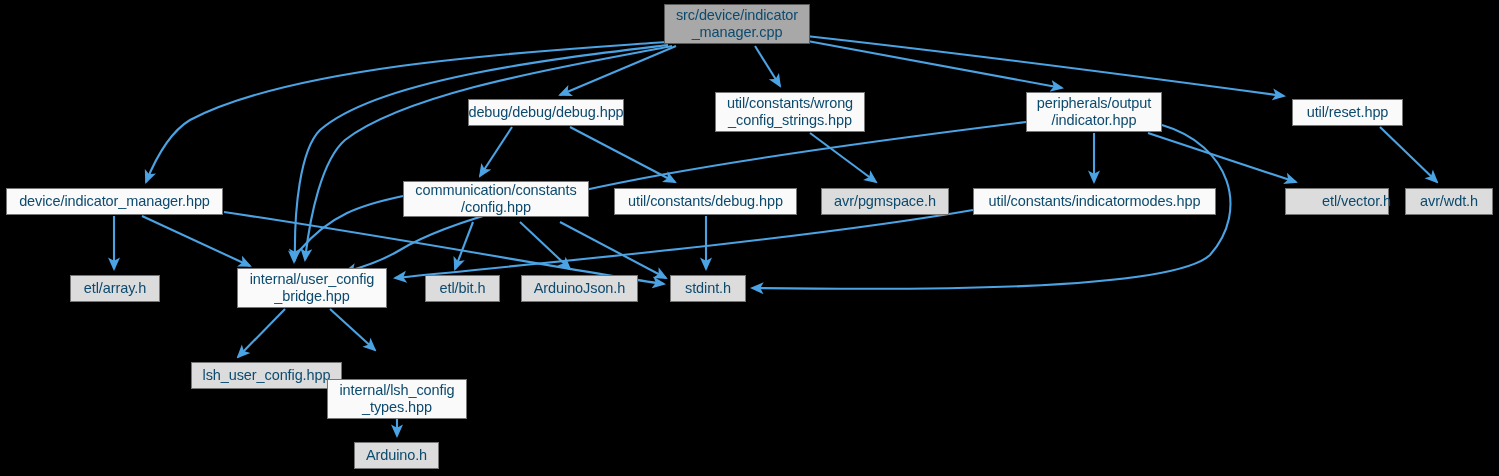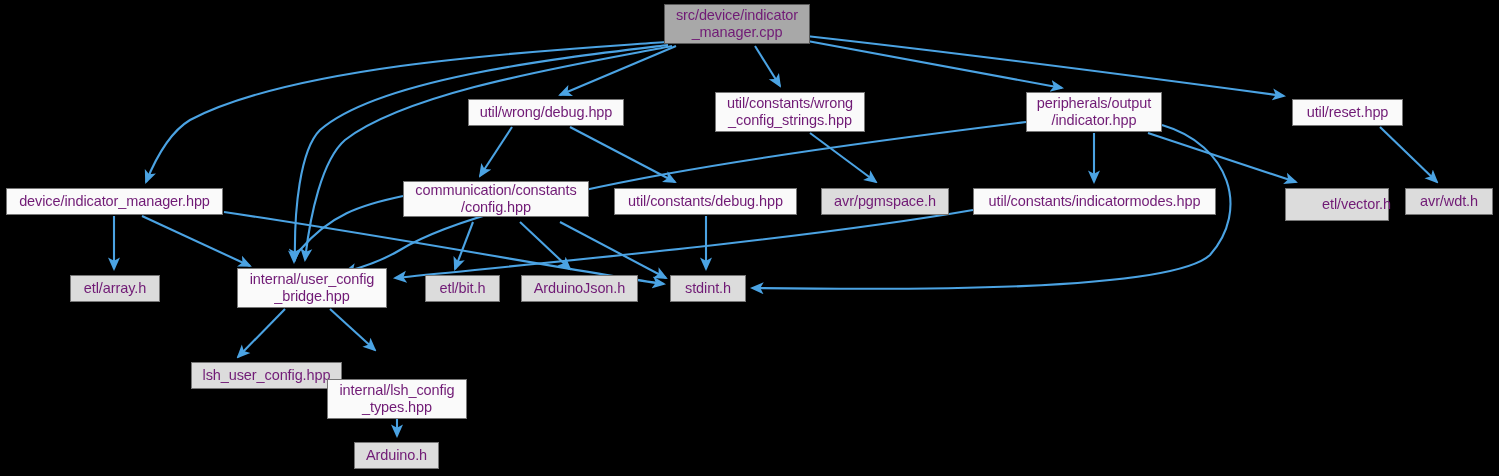--- a/index.html
+++ b/index.html
@@ -24,21 +24,21 @@
     pointer-events: none;
   }
   .node {
     position: absolute;
     box-sizing: border-box;
     display: flex;
     align-items: center;
     justify-content: center;
     text-align: center;
     border: 1px solid #767676;
-    color: #701a75;
+    color: #0c4a6e;
     font-size: 14.5px;
     line-height: 17px;
     white-space: pre;
     letter-spacing: -0.1px;
     z-index: 5;
   }
   .node.white {
     background: #fafafa;
   }
   .node.gray {
@@ -87,33 +87,33 @@
         <path d="M 973,210 C 800,240 520,265 395,278" marker-end="url(#arrow)" stroke="#4ba3e3"></path>
         <path d="M 285,309 L 238,357" marker-end="url(#arrow)" stroke="#4ba3e3"></path>
         <path d="M 330,309 L 375,350" marker-end="url(#arrow)" stroke="#4ba3e3"></path>
         <path d="M 397,396 L 397,436" marker-end="url(#arrow)" stroke="#4ba3e3"></path>
       </g>
   </svg>
 
   <div id="node-layer">
       <div class="node root" style="left: 664px; top: 4px; width: 146px; height: 40px;">src/device/indicator
 _manager.cpp</div>
-      <div class="node white" style="left: 468px; top: 99px; width: 156px; height: 27px;">util/wrong/debug.hpp</div>
+      <div class="node white" style="left: 468px; top: 99px; width: 156px; height: 27px;">debug/debug/debug.hpp</div>
       <div class="node white" style="left: 715px; top: 92px; width: 150px; height: 40px;">util/constants/wrong
 _config_strings.hpp</div>
       <div class="node white" style="left: 1026px; top: 92px; width: 136px; height: 40px;">peripherals/output
 /indicator.hpp</div>
       <div class="node white" style="left: 1292px; top: 99px; width: 111px; height: 27px;">util/reset.hpp</div>
       <div class="node white" style="left: 6px; top: 188px; width: 217px; height: 27px;">device/indicator_manager.hpp</div>
       <div class="node white" style="left: 403px; top: 181px; width: 186px; height: 36px;">communication/constants
 /config.hpp</div>
       <div class="node white" style="left: 614px; top: 188px; width: 183px; height: 27px;">util/constants/debug.hpp</div>
       <div class="node gray" style="left: 821px; top: 188px; width: 128px; height: 27px;">avr/pgmspace.h</div>
       <div class="node white" style="left: 973px; top: 188px; width: 243px; height: 27px;">util/constants/indicatormodes.hpp</div>
-      <div class="node gray" style="left: 1285px; top: 188px; width: 104px; height: 33px; padding-left: 39px;">etl/vector.h</div>
+      <div class="node gray" style="left: 1285px; top: 188px; width: 104px; height: 27px; padding-left: 39px;">etl/vector.h</div>
       <div class="node gray" style="left: 1405px; top: 188px; width: 88px; height: 27px;">avr/wdt.h</div>
       <div class="node gray" style="left: 70px; top: 275px; width: 90px; height: 27px;">etl/array.h</div>
       <div class="node white" style="left: 237px; top: 268px; width: 150px; height: 40px;">internal/user_config
 _bridge.hpp</div>
       <div class="node gray" style="left: 425px; top: 275px; width: 75px; height: 27px;">etl/bit.h</div>
       <div class="node gray" style="left: 521px; top: 275px; width: 117px; height: 27px;">ArduinoJson.h</div>
       <div class="node gray" style="left: 670px; top: 275px; width: 76px; height: 27px;">stdint.h</div>
       <div class="node gray" style="left: 151px; top: 362px; width: 151px; height: 27px; margin-left: 40px;">lsh_user_config.hpp</div>
       <div class="node white" style="left: 327px; top: 355px; width: 140px; height: 40px; margin-top: 24px;">internal/lsh_config
 _types.hpp</div>

